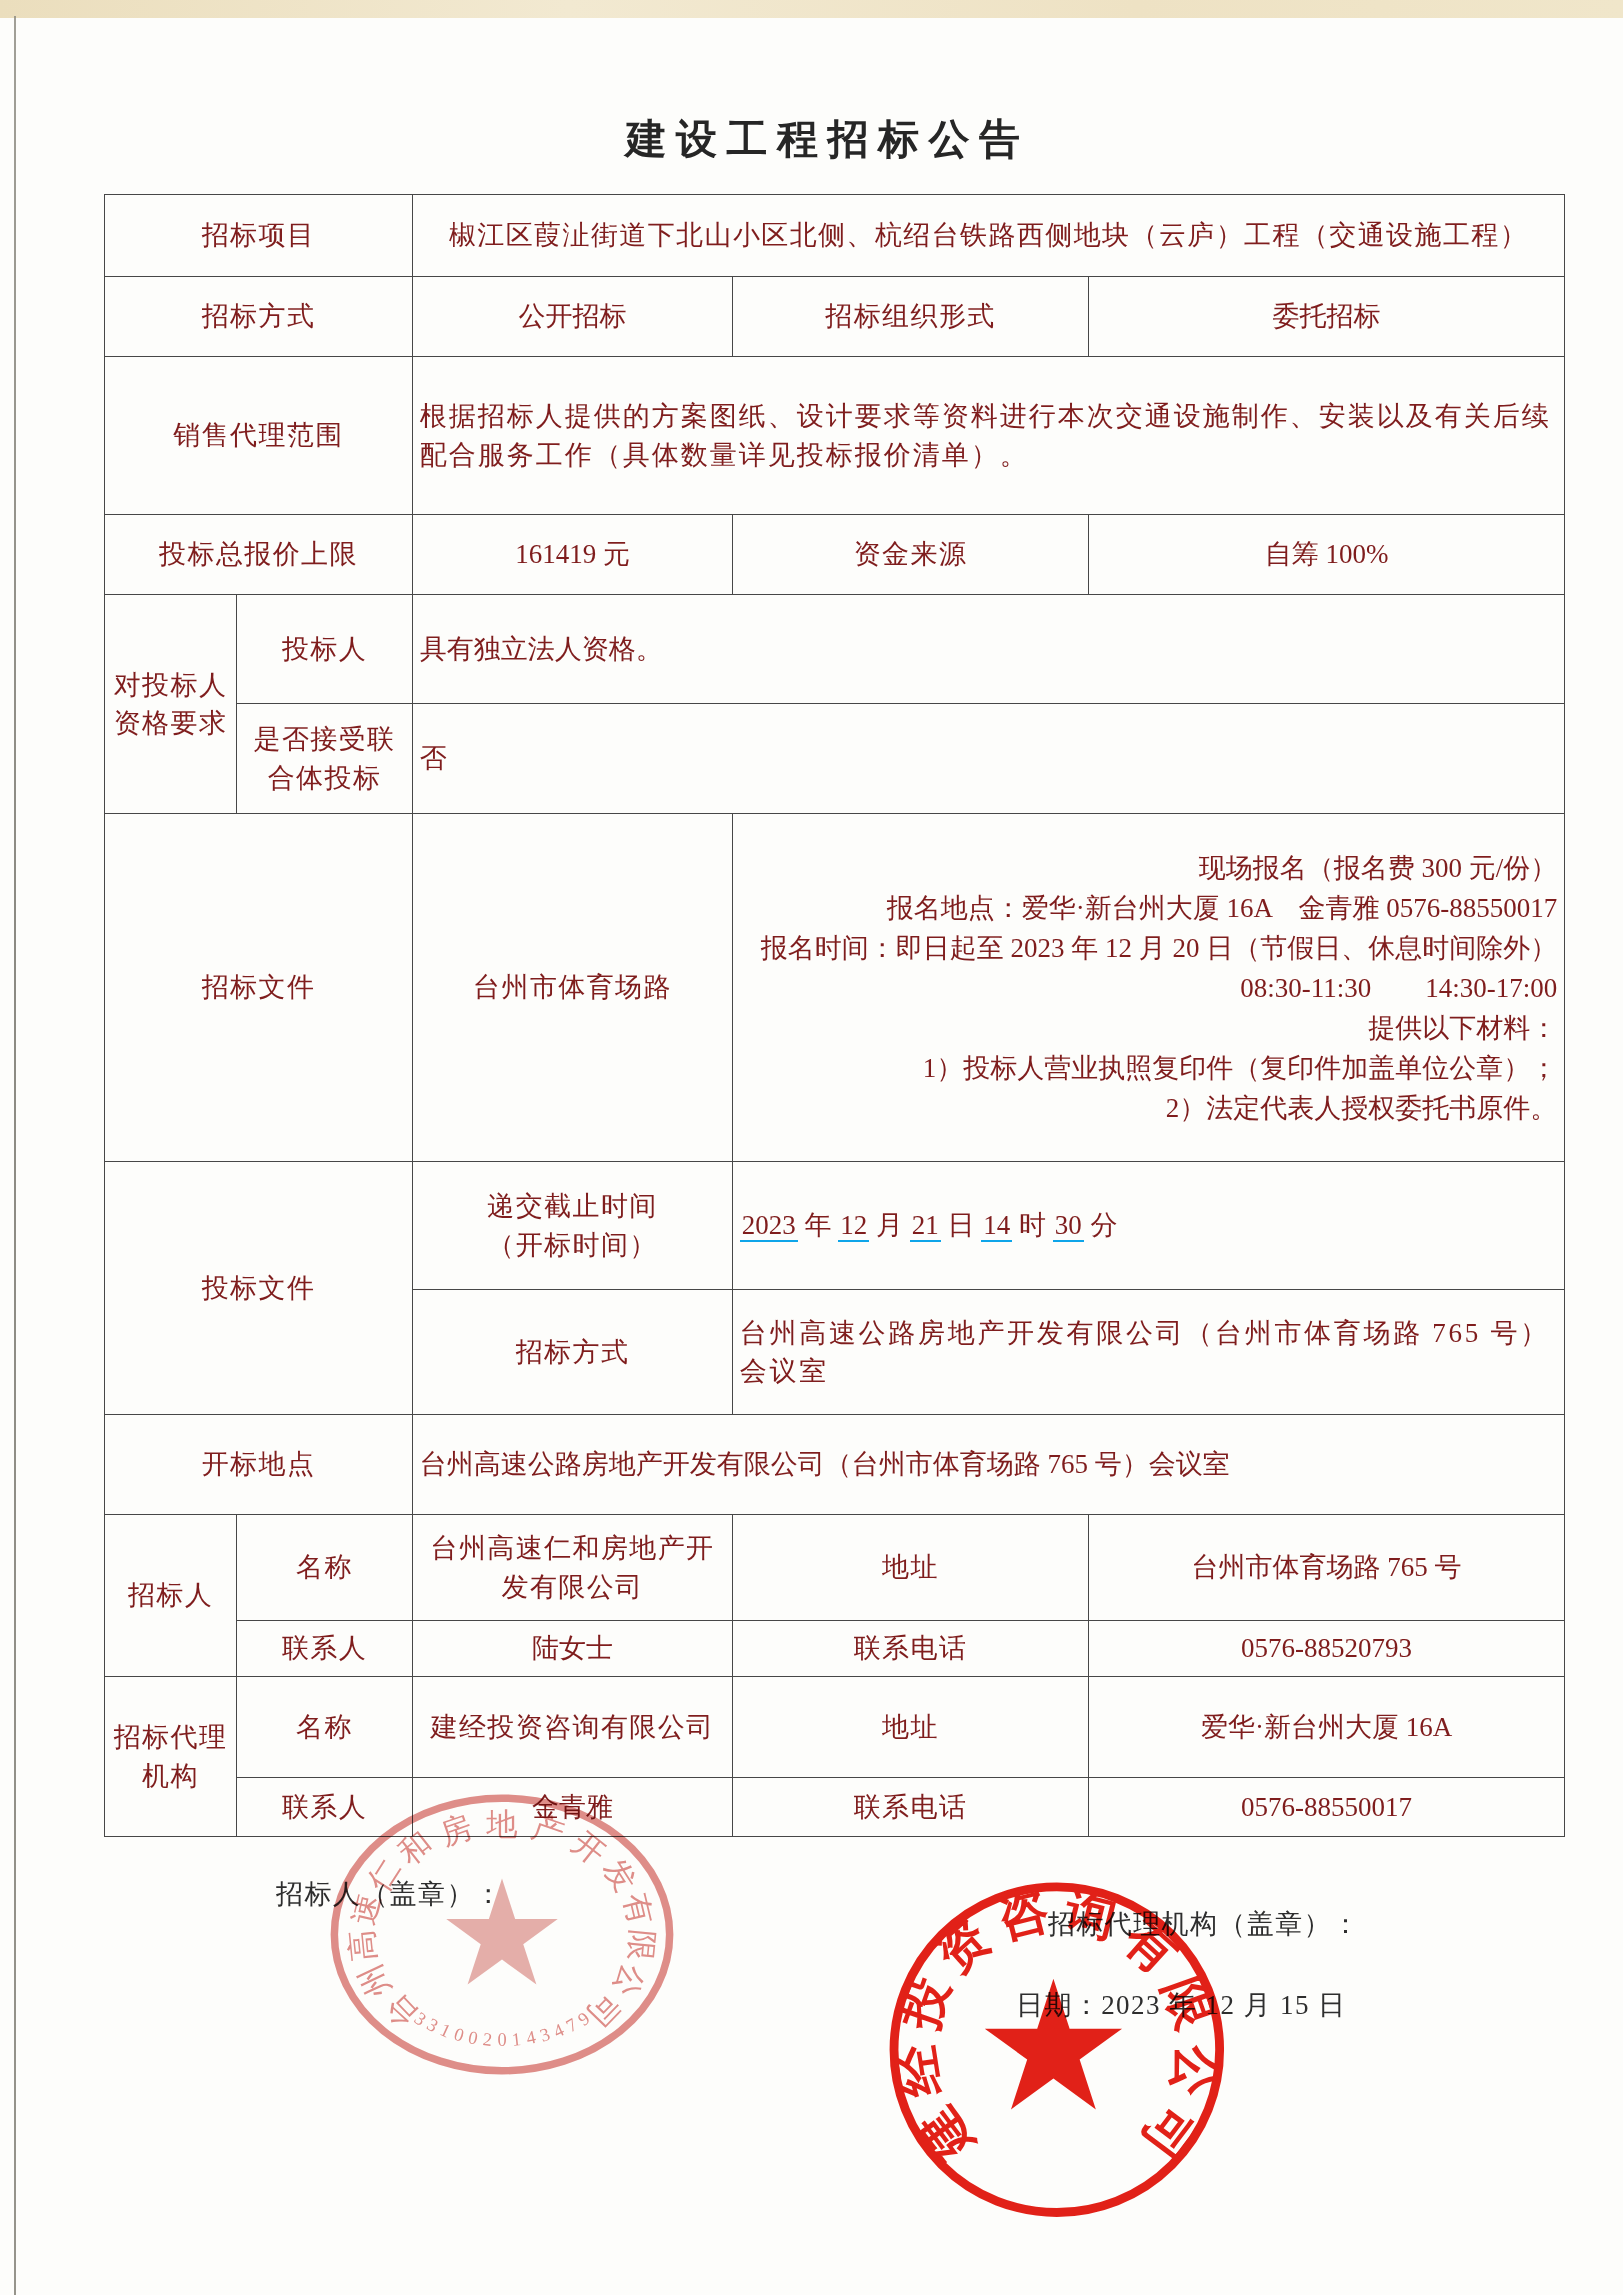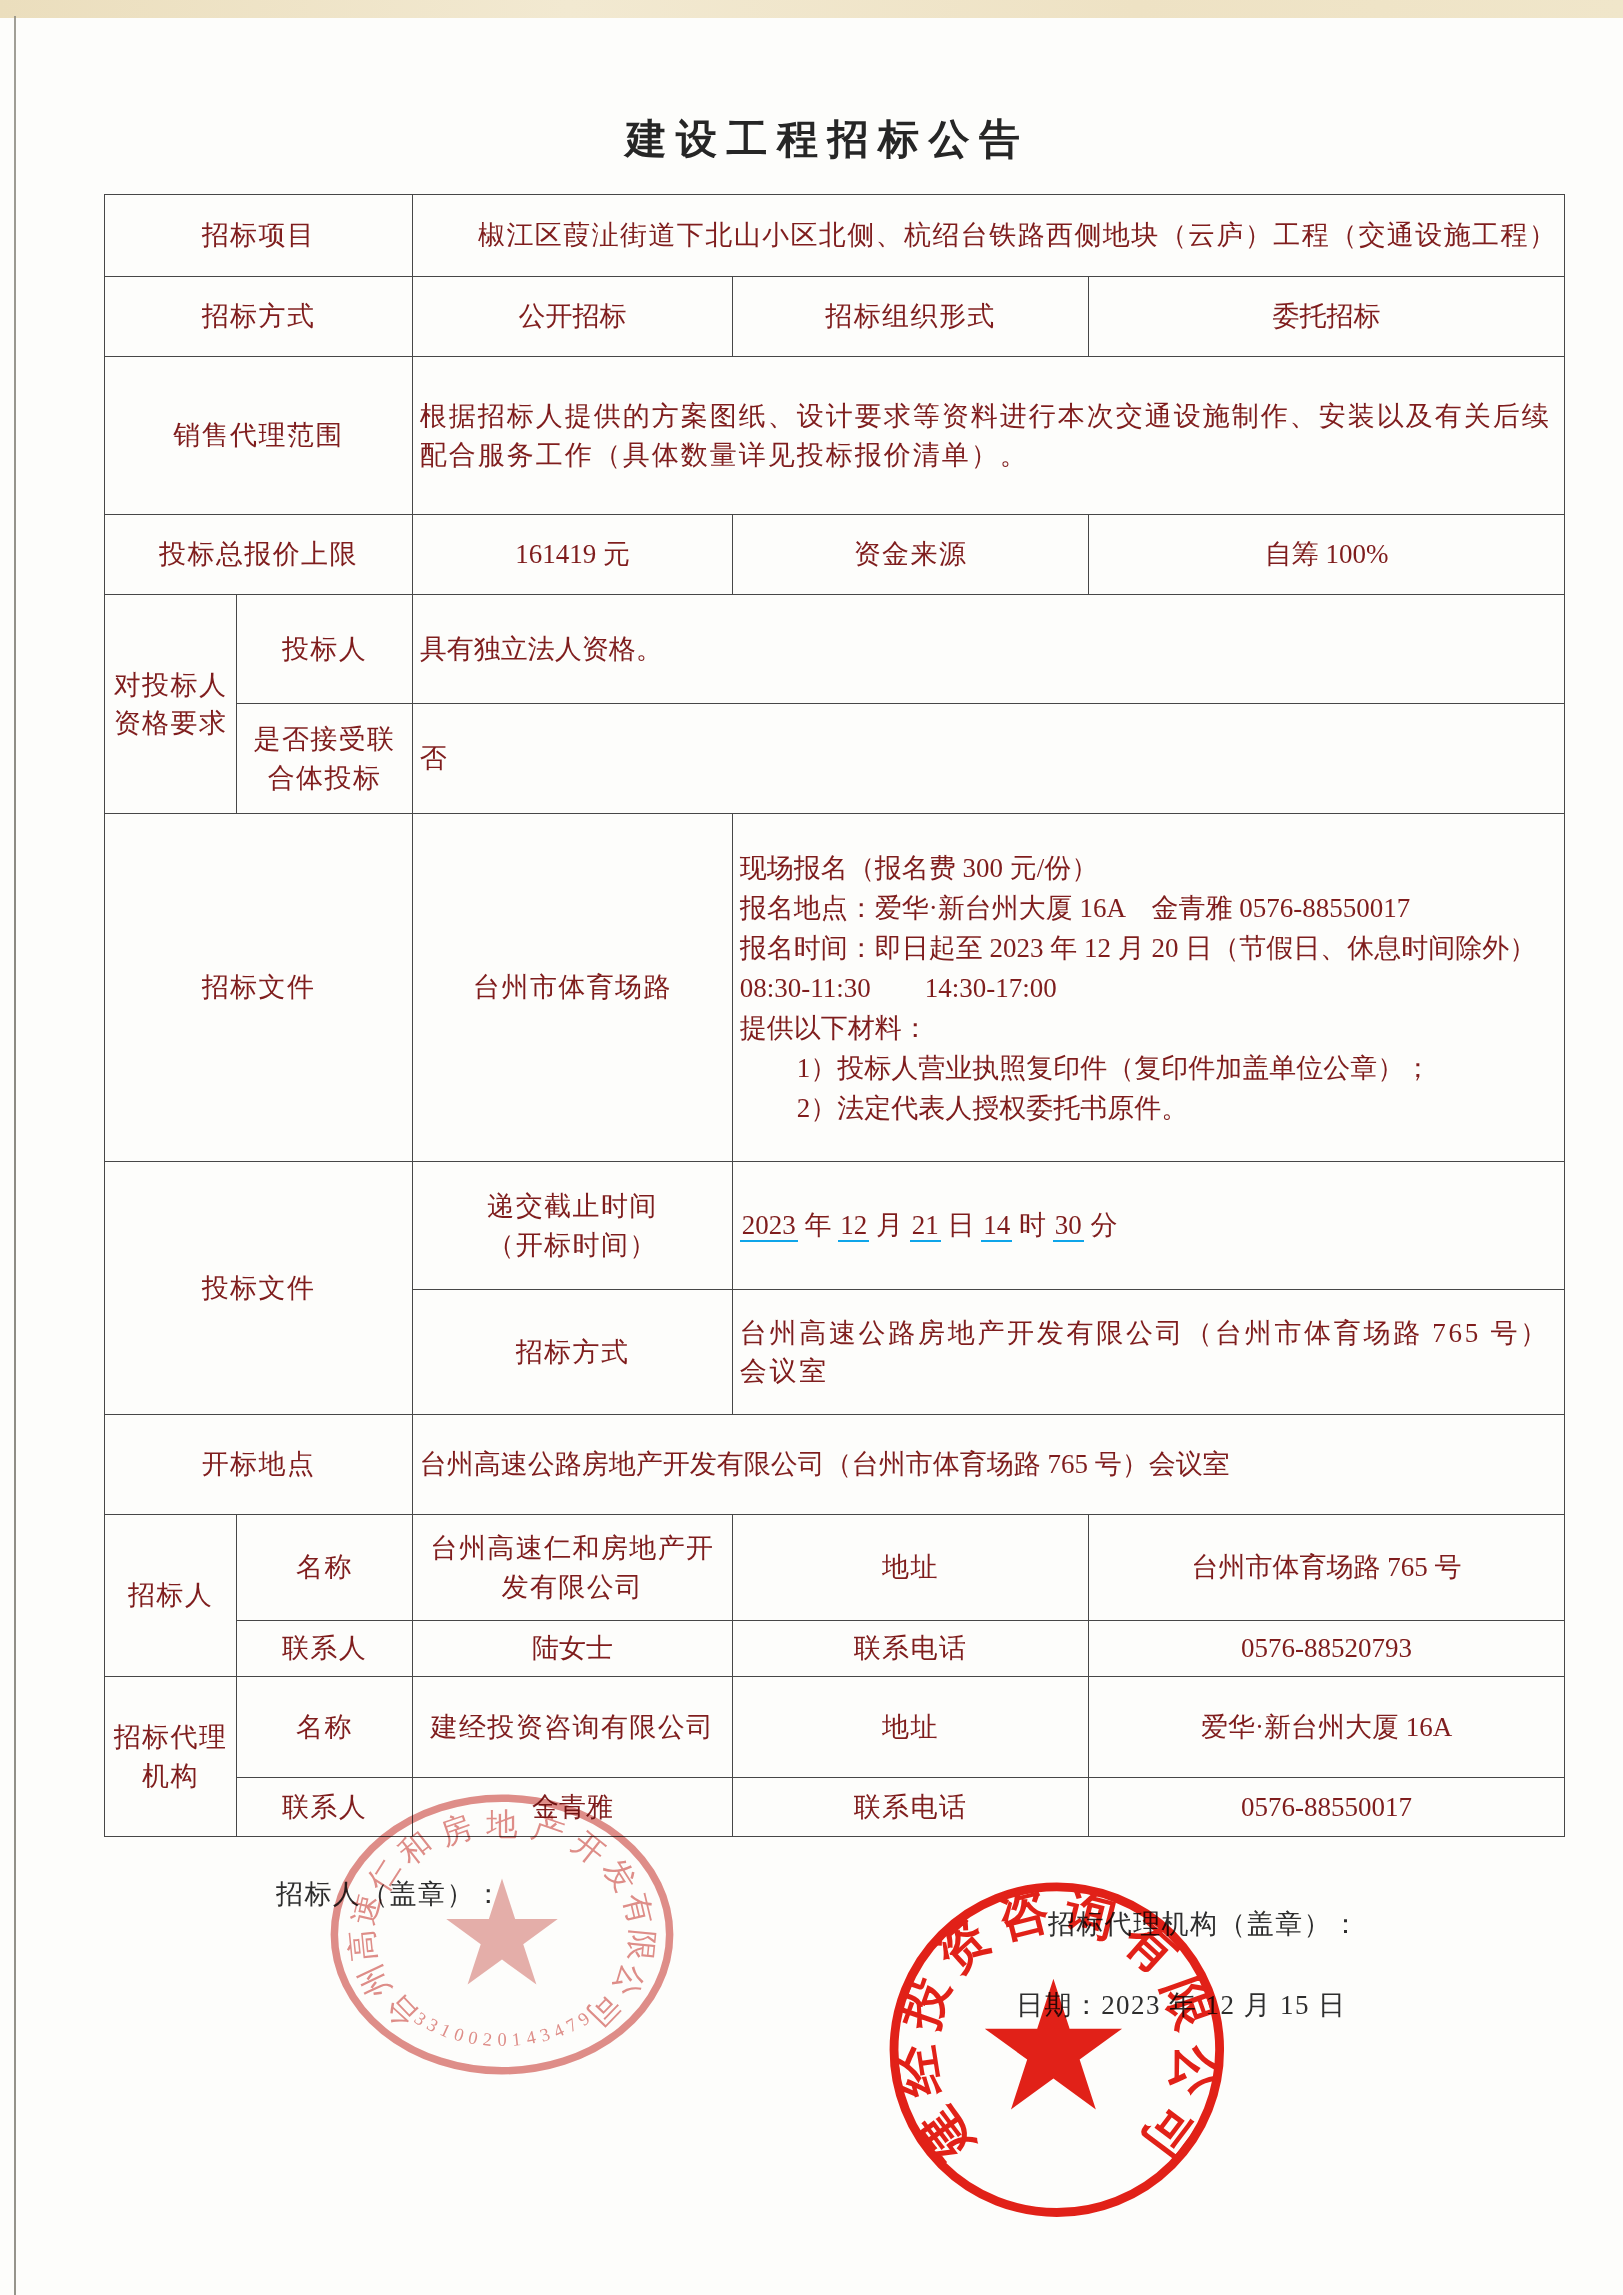--- a/index.html
+++ b/index.html
@@ -29,26 +29,26 @@
   }
   table.doc td{
     border:1.4px solid #474747;
     font-size:27px;line-height:1.42;vertical-align:middle;
     padding:4.1px 6.8px;color:#7f1d1d;
     overflow:hidden;
   }
   td.lab{text-align:center;letter-spacing:1.4px;padding:4.1px 9.5px;}
   td.c{text-align:center;}
   td.l{text-align:left;padding:6.8px 16.4px;}
-  td.project-val{text-align:right;letter-spacing:1.4px;padding:4.1px 48px;}
+  td.project-val{text-align:center;letter-spacing:1.4px;padding:4.1px 48px;}
   td.scope-val{text-align:left;letter-spacing:2px;padding:6.8px 16.4px;}
   td.open-val{text-align:left;padding:6.8px 16.4px 6.8px 55px;}
   td.place-val{text-align:left;letter-spacing:2.7px;padding:6.8px 16.4px;}
   td.name-val{text-align:center;letter-spacing:1.4px;padding:4.1px 12.3px;}
-  td.details{vertical-align:middle;padding:11px 16.4px;}
+  td.details{vertical-align:middle;padding:11px 16.4px;text-align:right;}
   .doc-line{line-height:40px;}
   .doc-line.indent{padding-left:57px;}
   .u{border-bottom:2px solid #0ea5e9;padding:0 2px;}
   .seal-label{position:absolute;font-size:27px;letter-spacing:1.4px;color:#2e2e2e;white-space:nowrap;}
   #bidder-seal-label{left:263px;top:1876px;margin-left:13px;}
   #agency-seal-label{left:1048px;top:1906px;}
   #date-line{left:1016px;top:1987px;}
   .stamp{position:absolute;mix-blend-mode:multiply;}
   #stamp-left{left:318px;top:1783px;opacity:.8;}
   #stamp-right{left:883px;top:1878px;opacity:.95;}

